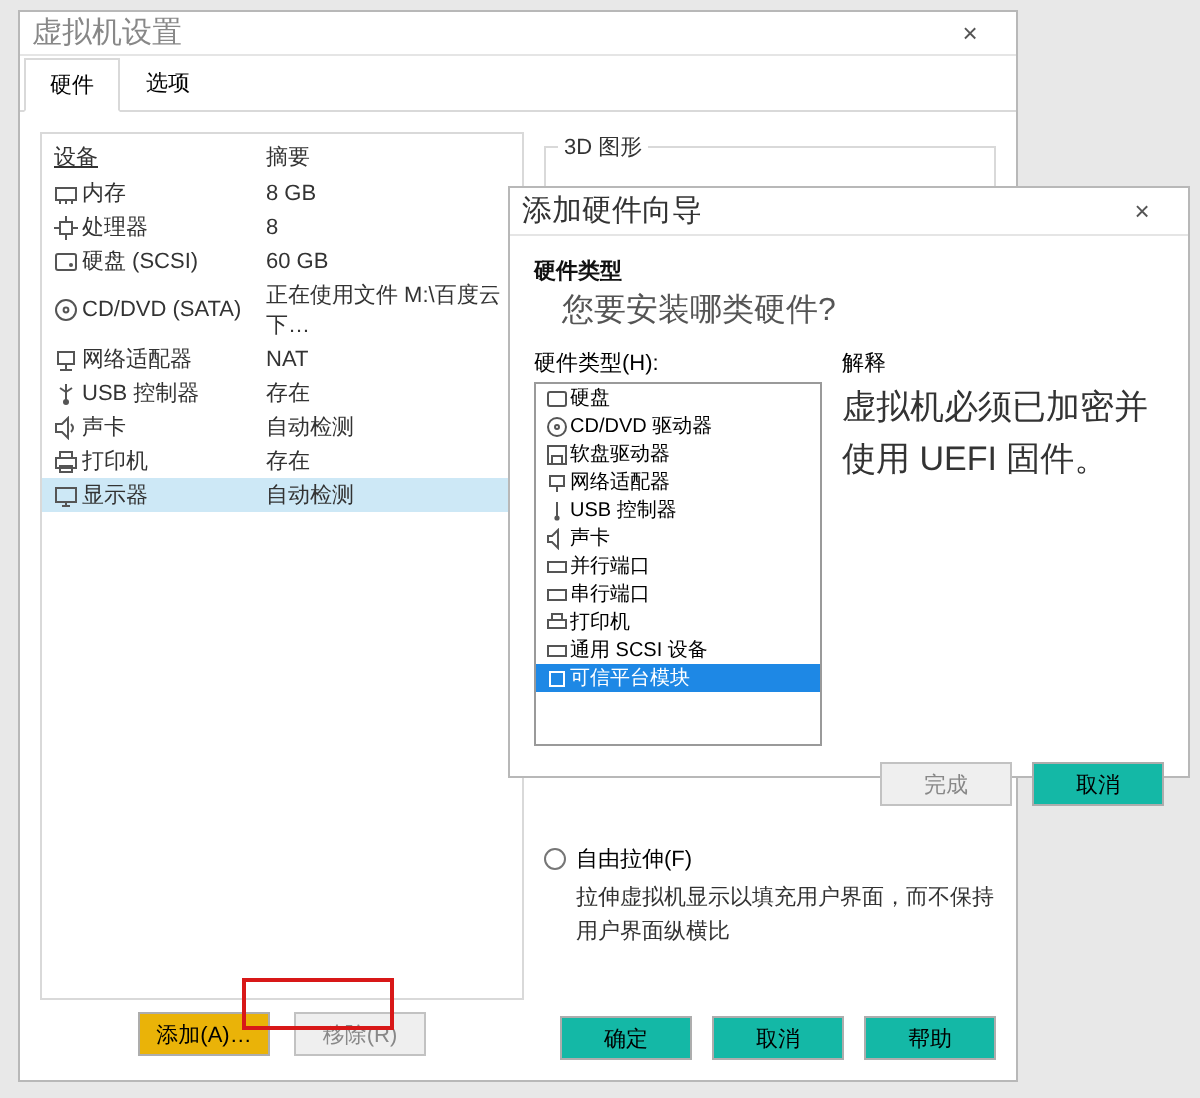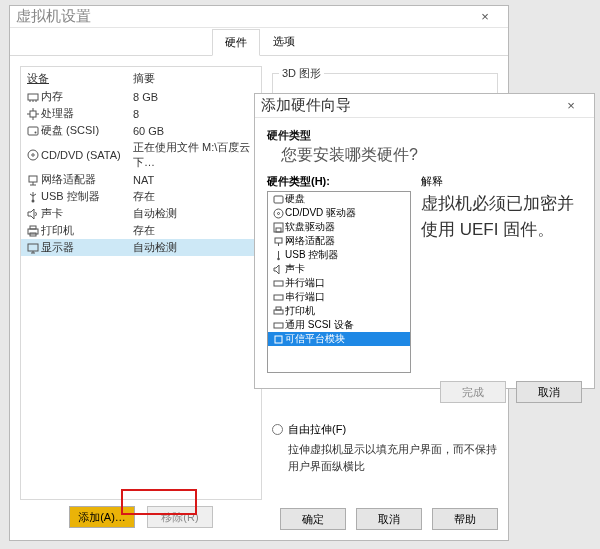--- a/index.html
+++ b/index.html
@@ -1,51 +1,51 @@
 <!DOCTYPE html>
 <html><head>
 <meta charset="utf-8">
 <style>
   * { box-sizing: border-box; margin: 0; padding: 0; }
   html, body { width: 600px; height: 549px; font-family: "Microsoft YaHei", Tahoma, sans-serif; font-size: 11px; background: #e8e8e8; overflow: hidden; }
   .win { position: absolute; background: #fff; border: 1px solid #b8b8b8; }
   .titlebar { height: 22px; display: flex; align-items: center; padding: 0 6px; background: #fff; border-bottom: 1px solid #e5e5e5; }
   .titlebar .title { flex: 1; color: #888; font-size: 15px; }
   .close-x { width: 34px; text-align: center; color: #555; font-size: 13px; }
-  .tabs { display: flex; border-bottom: 1px solid #d9d9d9; padding-left: 2px; background: #fff; font-size: 11px; justify-content: center; }
+  .tabs { display: flex; border-bottom: 1px solid #d9d9d9; padding-left: 2px; background: #fff; font-size: 11px; }
   .tab { padding: 5px 12px; border: 1px solid transparent; }
   .tab.active { border: 1px solid #d9d9d9; border-bottom-color: #fff; position: relative; top: 1px; background: #fff; }
   .content1 { display: flex; gap: 10px; padding: 10px; }
   .devpanel { width: 242px; height: 434px; border: 1px solid #d9d9d9; background: #fff; }
   .devhdr { display: flex; font-size: 11px; color: #333; padding: 4px 6px 2px; }
   .devhdr .c1 { width: 106px; text-decoration: underline; }
   .devrow { display: flex; align-items: center; padding: 1px 4px; font-size: 11px; color: #333; }
   .devrow .ic { width: 16px; display: inline-flex; justify-content: center; }
   .devrow .c1 { width: 92px; display: inline-block; }
   .devrow .c2 { flex: 1; color: #333; }
   .devrow.sel { background: #cde8f6; }
   .addrem { display: flex; justify-content: center; gap: 12px; padding: 6px 0; }
-  .btn { min-width: 66px; height: 22px; border: 1px solid #adadad; background: #e5e5e5; font-size: 11px; }
+  .btn { min-width: 66px; height: 22px; border: 1px solid #adadad; background: #14b8a6; font-size: 11px; }
   .btn.primary { background: #eab308; }
   .btn:disabled { color: #888; border-color: #c2c2c2; background: #efefef; }
   .footer1 { display: flex; justify-content: flex-end; gap: 10px; padding: 8px 10px 10px; }
   .grp { padding: 6px 6px 8px; }
   .grp legend { font-size: 11px; color: #333; padding: 0 3px; }
   .chk { display: flex; align-items: center; gap: 5px; font-size: 11px; margin: 4px 6px; }
   .chk input { width: 12px; height: 12px; }
   
   .mark { position: absolute; border: 2px solid #d81818; pointer-events: none; }
   
   .win2 { left: 254px; top: 93px; width: 341px; height: 296px; z-index: 3; }
   .w2body { padding: 10px 12px 0; }
   .w2head { font-size: 11px; font-weight: bold; color: #111; }
   .w2sub { font-size: 16px; color: #555; margin: 2px 0 8px 14px; }
   .w2cols { display: flex; gap: 10px; }
   .listbox { width: 144px; height: 182px; border: 1px solid #9a9a9a; background: #fff; font-size: 10px; }
-  .listlabel { font-size: 11px; margin-bottom: 2px; font-weight: bold; }
+  .listlabel { font-size: 11px; margin-bottom: 2px; }
   .lrow { display: flex; align-items: center; padding: 0 3px; height: 14px; }
   .lrow .ic { width: 14px; display: inline-flex; justify-content: center; }
   .lrow.sel { background: #1e88e5; color: #fff; }
   .descbox { flex: 1; }
   .desclbl { font-size: 11px; margin-bottom: 2px; }
   .desctxt { font-size: 17px; color: #333; line-height: 1.5; }
   .w2btns { display: flex; justify-content: flex-end; gap: 10px; padding: 8px 12px; }
   .rightcol { flex: 1; }
   .radio { display:flex; align-items:center; gap:5px; font-size:11px; margin:3px 0; }
   .radio input { width:11px; height:11px; }

